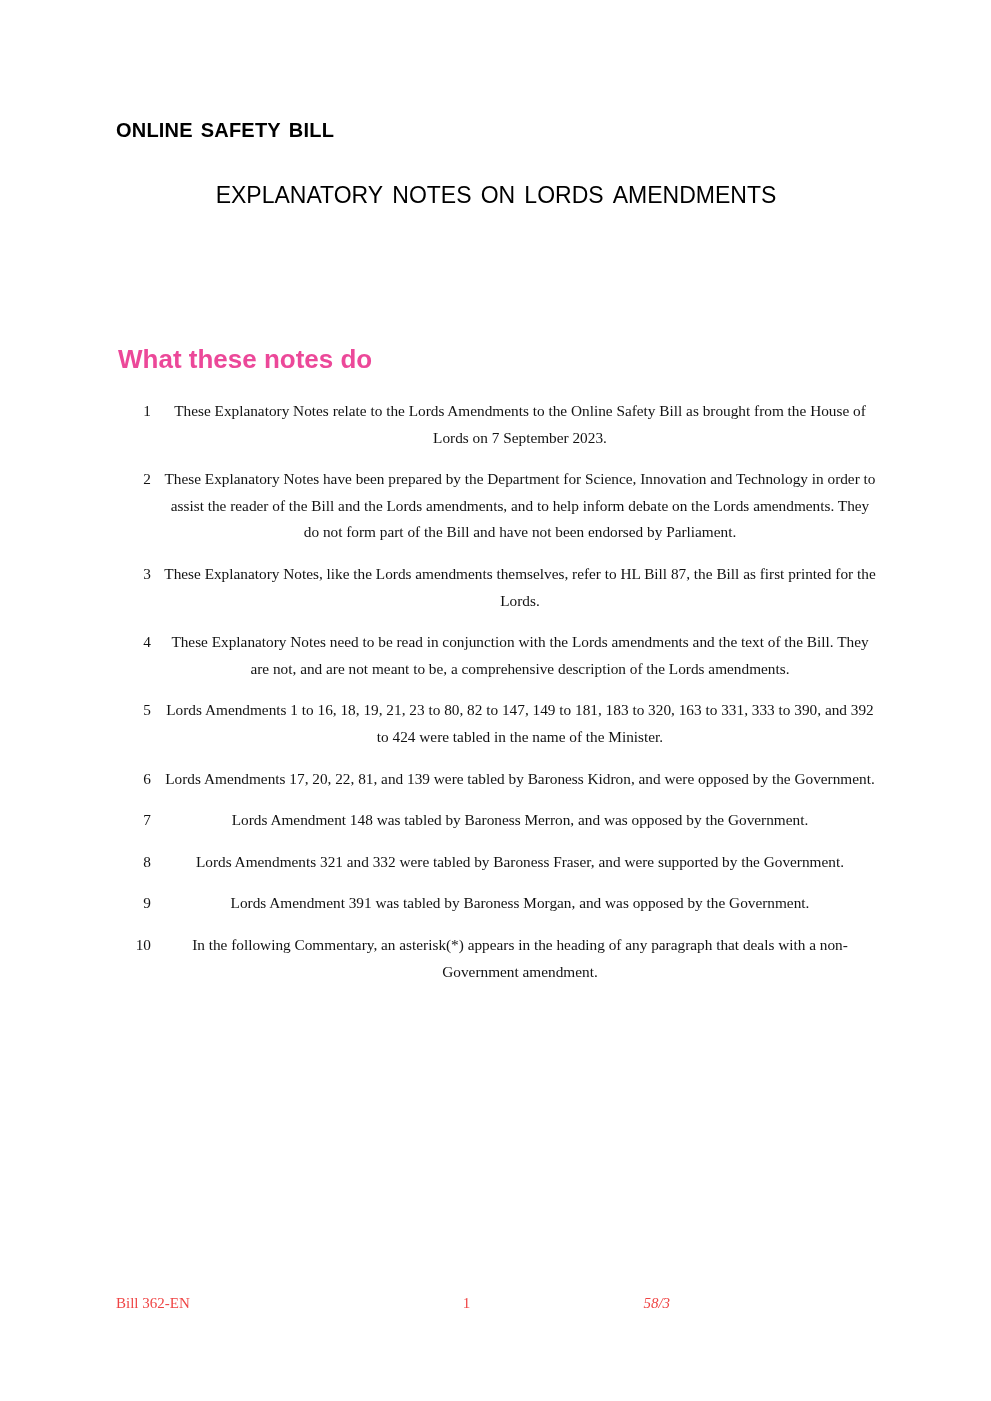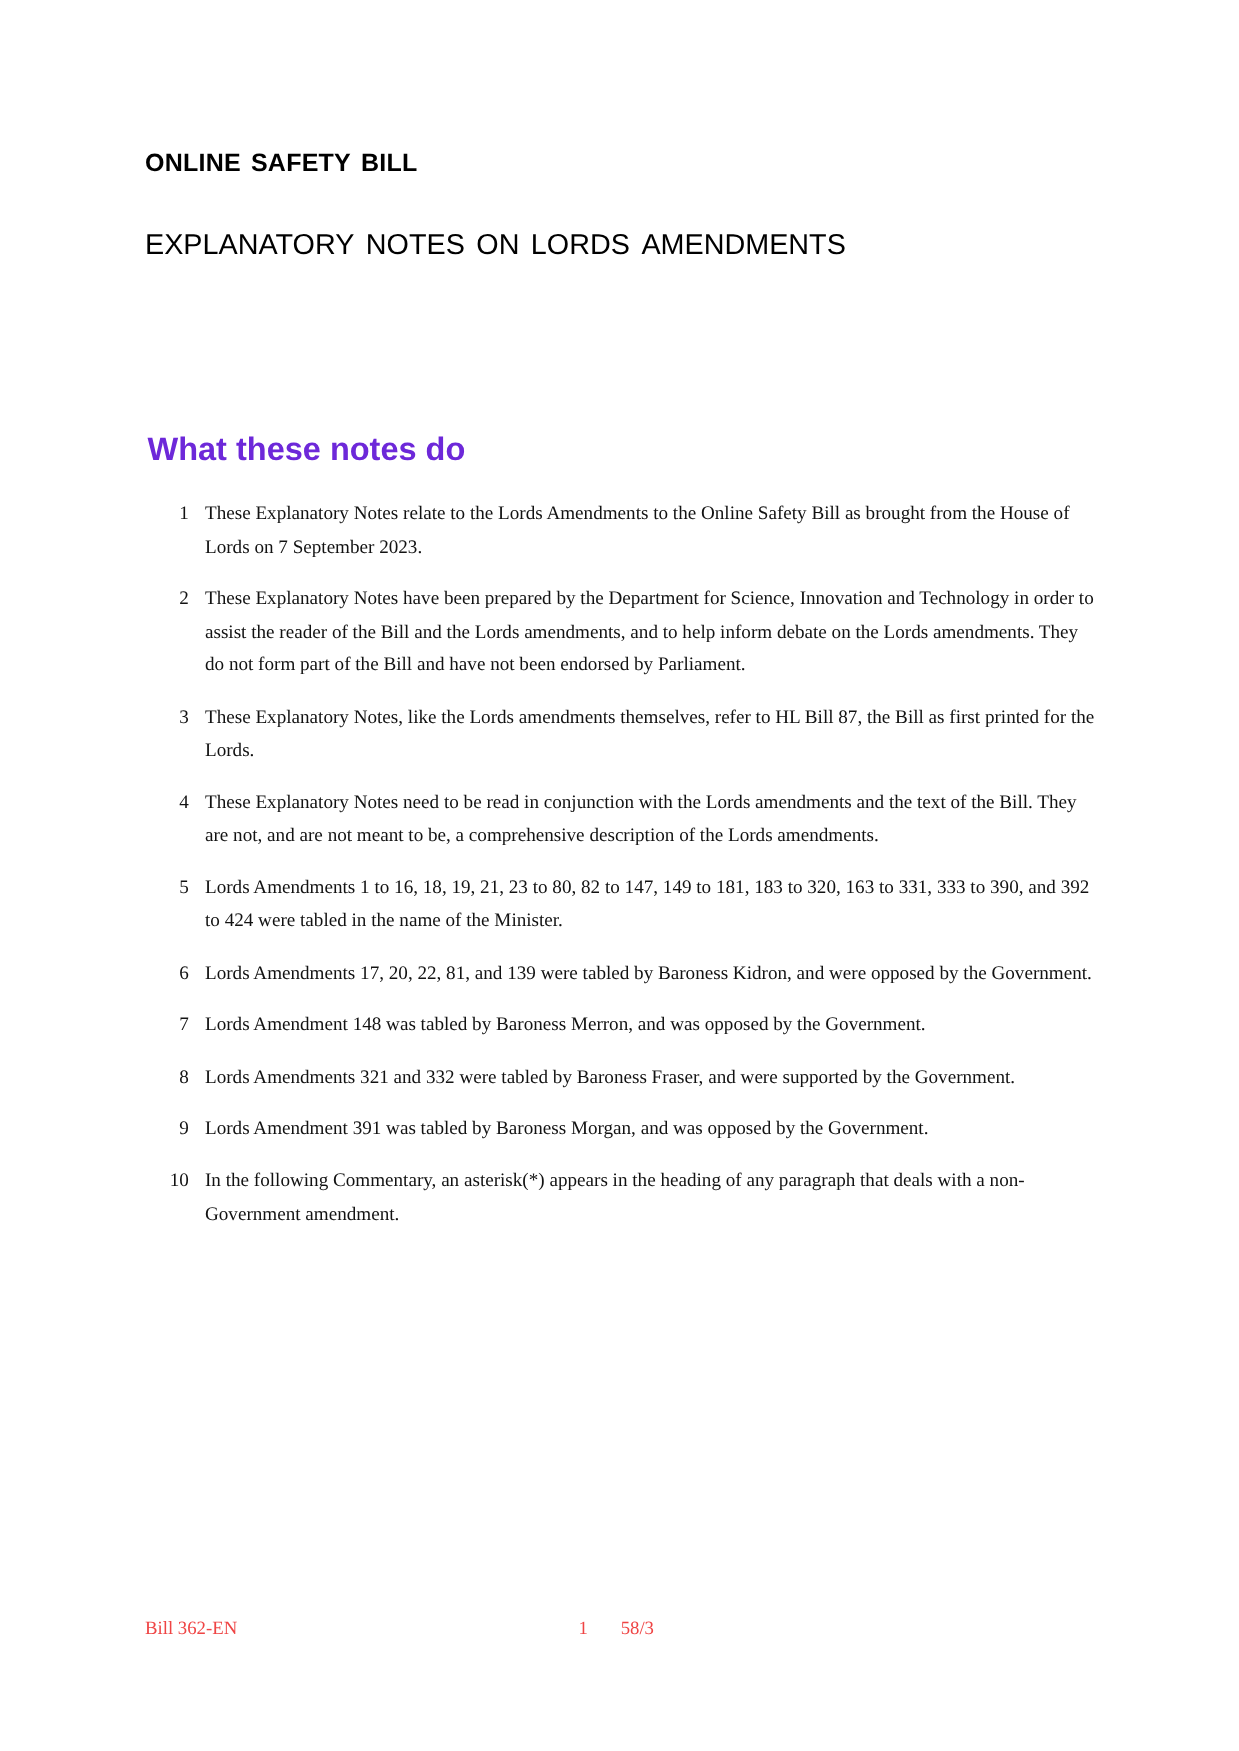--- a/index.html
+++ b/index.html
@@ -44,32 +44,33 @@
 
   .doc-subtitle {
     font-family: "Liberation Sans", sans-serif;
     font-weight: normal;
     font-size: 33px;
     line-height: 1.32;
     margin: 0;
     font-variant: small-caps;
     text-transform: lowercase;
     letter-spacing: 0px;
+    text-align: center;
   }
 
   
   .section-heading {
     position: absolute;
     left: 118px;
     top: 344px;
     font-family: "Liberation Sans", sans-serif;
     font-weight: bold;
     font-size: 26px;
     line-height: 1.2;
-    color: #6d28d9;
+    color: #ec4899;
     margin: 0;
     white-space: nowrap;
   }
 
   
   .notes-list {
     position: absolute;
     left: 116px;
     top: 398px;
     width: 760px;
@@ -95,21 +96,21 @@
     text-align: right;
     padding-right: 13px;
     box-sizing: border-box;
     font-size: 15.3px;
     line-height: 26.6px;
     color: #121212;
   }
 
   .note-text {
     flex: 1 1 auto;
-    text-align: left;
+    text-align: center;
     font-size: 15.3px;
     line-height: 26.6px;
     color: #121212;
     hyphens: none;
   }
 
   
   .page-footer {
     position: absolute;
     left: 116px;
@@ -128,21 +129,22 @@
   }
 
   .footer-center {
     flex: 0 0 auto;
     text-align: center;
     width: 60px;
   }
 
   .footer-right {
     flex: 1 1 0;
-    text-align: left;
+    text-align: center;
+    font-style: italic;
   }
 </style>
 </head>
 <body>
 
 <div class="page">
 
   <div class="title-block">
     <h1 class="doc-title">Online Safety Bill</h1>
     <h2 class="doc-subtitle">Explanatory Notes on Lords Amendments</h2>

